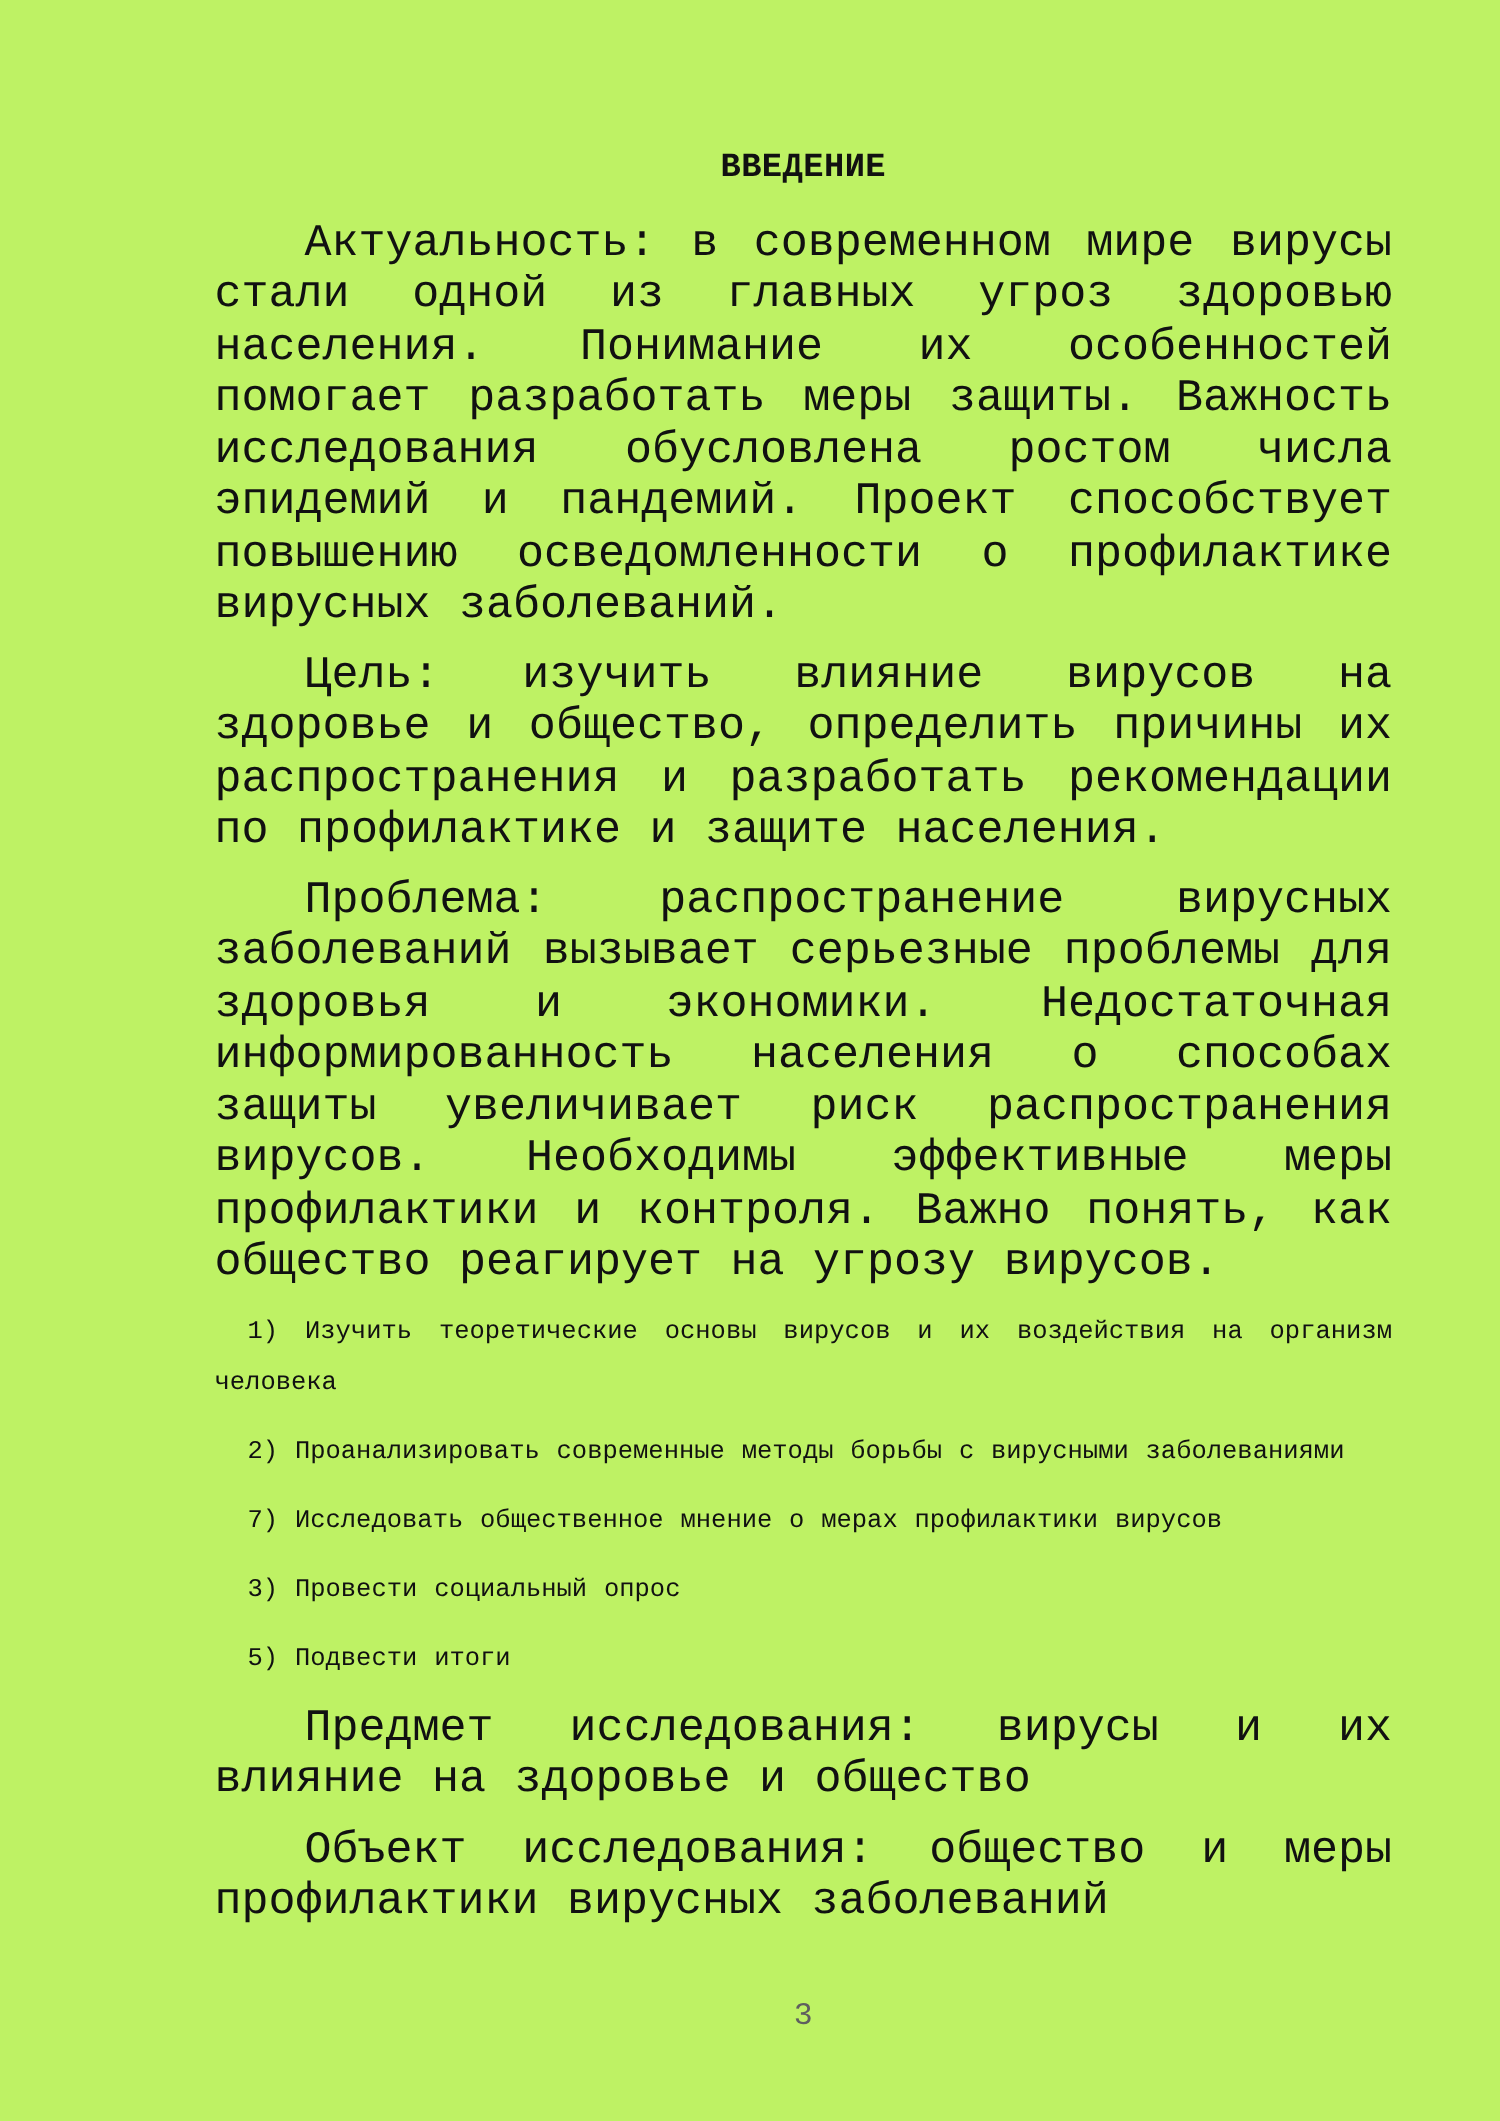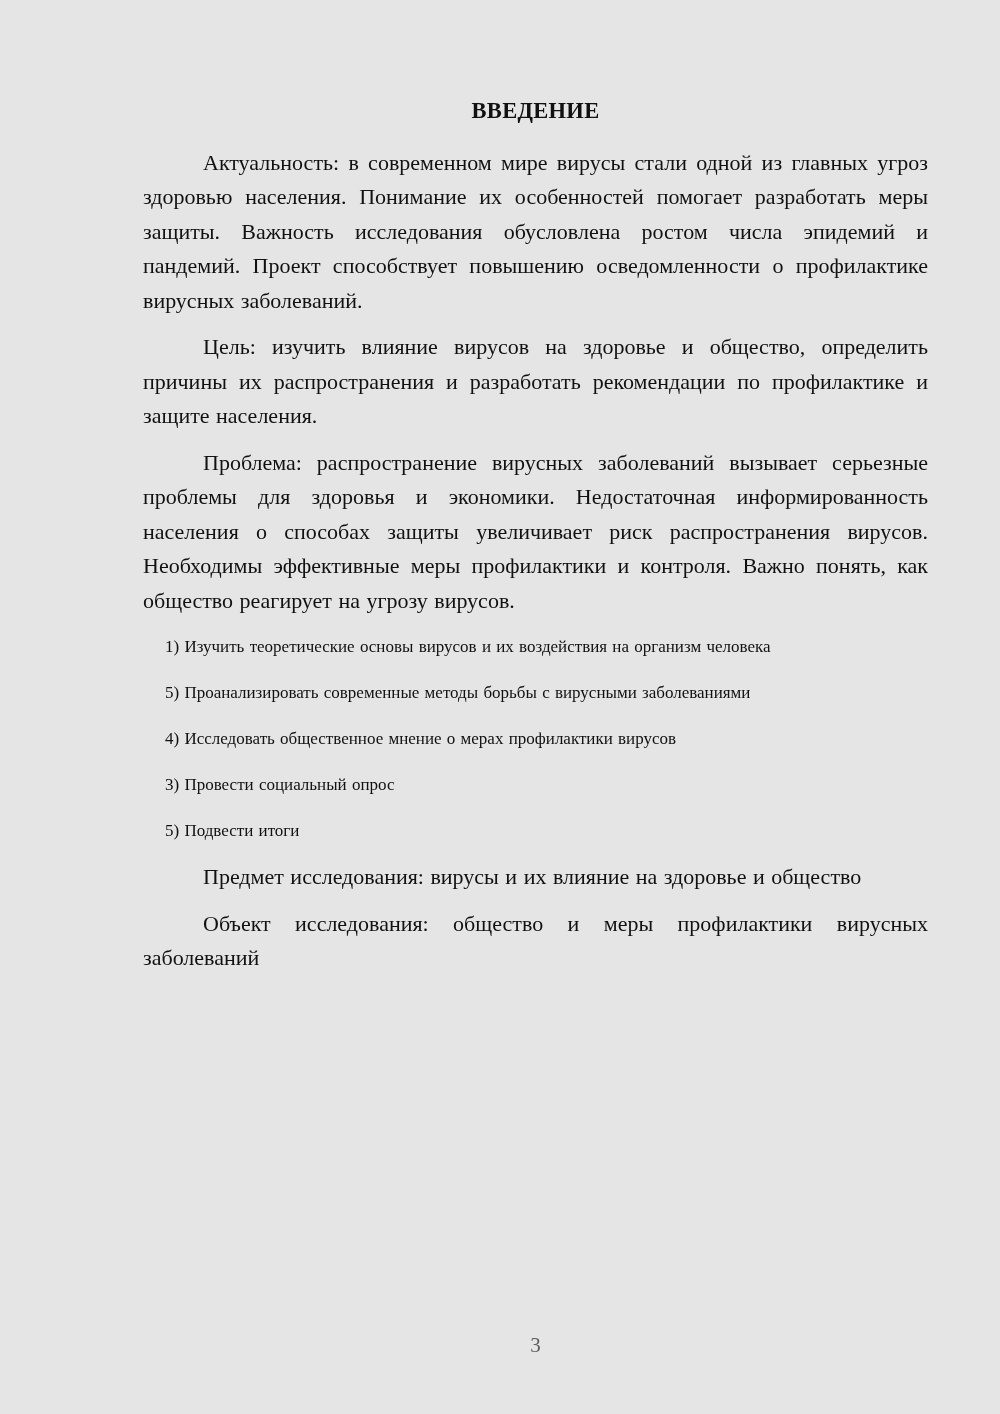--- a/index.html
+++ b/index.html
@@ -11,38 +11,39 @@
     width: 1000px;
     height: 1414px;
     overflow: hidden;
     font-family: "Liberation Serif", "DejaVu Serif", serif;
     color: #111111;
   }
   .page {
     position: relative;
     width: 1000px;
     height: 1414px;
-    background: #e5e5e5;
+    background: #bef264;
+    font-family: Liberation Mono, monospace;
   }
   .content {
     position: absolute;
     top: 94px;
     left: 143px;
     width: 785px;
   }
   .doc-title {
     font-size: 22.5px;
     line-height: 34.5px;
     font-weight: bold;
     text-align: center;
     margin: 0 0 17px 0;
     letter-spacing: 0.3px;
   }
   p.body-par {
-    font-size: 22px;
+    font-size: 30px;
     line-height: 34.5px;
     text-align: justify;
     text-indent: 60px;
     margin: 0 0 12px 0;
     word-spacing: 1px;
   }
   p.task-par {
     font-size: 17px;
     line-height: 34px;
     text-align: justify;
@@ -71,23 +72,23 @@
 
     <p class="body-par">Актуальность: в современном мире вирусы стали одной из главных угроз здоровью населения. Понимание их особенностей помогает разработать меры защиты. Важность исследования обусловлена ростом числа эпидемий и пандемий. Проект способствует повышению осведомленности о профилактике вирусных заболеваний.</p>
 
     <p class="body-par">Цель: изучить влияние вирусов на здоровье и общество, определить причины их распространения и разработать рекомендации по профилактике и защите населения.</p>
 
     <p class="body-par">Проблема: распространение вирусных заболеваний вызывает серьезные проблемы для здоровья и экономики. Недостаточная информированность населения о способах защиты увеличивает риск распространения вирусов. Необходимы эффективные меры профилактики и контроля. Важно понять, как общество реагирует на угрозу вирусов.</p>
 
 
     <p class="task-par">1) Изучить теоретические основы вирусов и их воздействия на организм человека</p>
 
-    <p class="task-par">5) Проанализировать современные методы борьбы с вирусными заболеваниями</p>
+    <p class="task-par">2) Проанализировать современные методы борьбы с вирусными заболеваниями</p>
 
-    <p class="task-par">4) Исследовать общественное мнение о мерах профилактики вирусов</p>
+    <p class="task-par">7) Исследовать общественное мнение о мерах профилактики вирусов</p>
 
     <p class="task-par">3) Провести социальный опрос</p>
 
     <p class="task-par">5) Подвести итоги</p>
 
     <p class="body-par">Предмет исследования: вирусы и их влияние на здоровье и общество</p>
 
     <p class="body-par">Объект исследования: общество и меры профилактики вирусных заболеваний</p>
 
 

